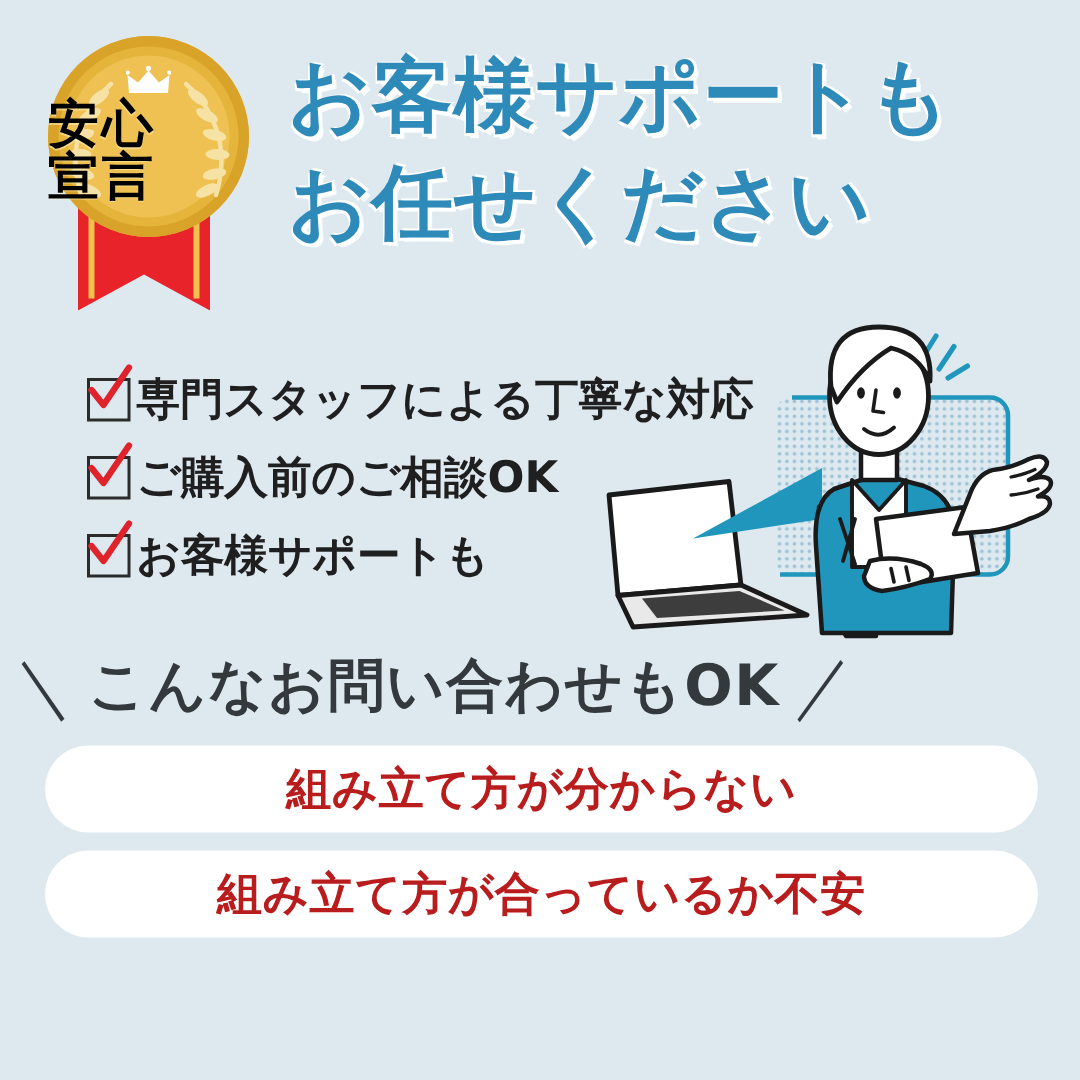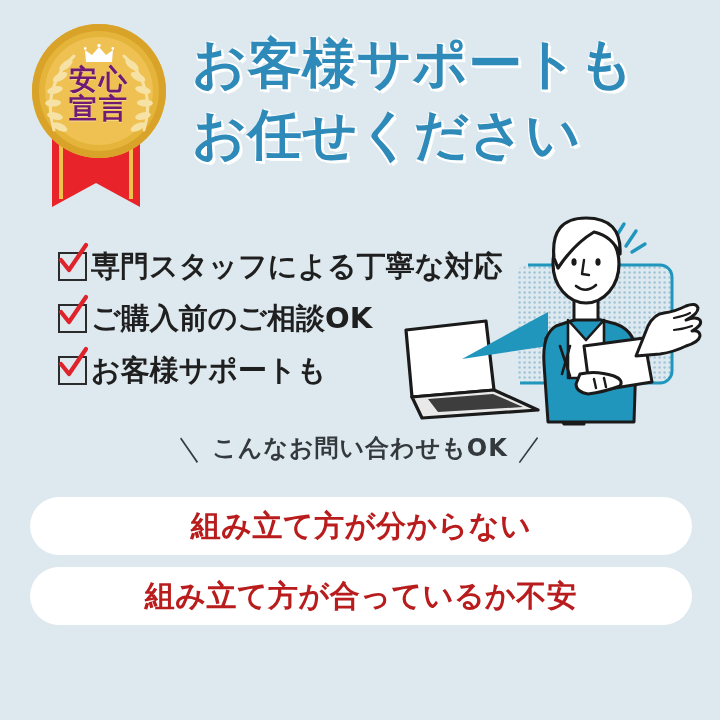--- a/index.html
+++ b/index.html
@@ -71,26 +71,25 @@
     height: 84px;
   }
   .wreath-left { left: 12px; }
   .wreath-right { right: 12px; }
 
   .badge-text {
     position: absolute;
     left: 0;
     right: 0;
     top: 42px;
-    text-align: center;
-    color: #701a75;
+    color: #000000;
     font-weight: bold;
     line-height: 1.02;
     letter-spacing: 2px;
-    font-size: 28px;
+    font-size: 34px;
     font-family: "DejaVu Sans", "Liberation Sans", sans-serif;
     text-shadow: 0 1px 0 rgba(255,245,200,.5);
   }
   .badge-text span { display: block; }
 
   
   #headline {
     position: absolute;
     left: 192px;
     top: 28px;
@@ -159,23 +158,23 @@
     height: 232px;
   }
   #illustration svg { display: block; }
 
   
   #subcaption {
     position: absolute;
     left: 0;
     right: 0;
     top: 432px;
-    text-align: center;
+    text-align: left;
     color: #33393d;
-    font-size: 24px;
+    font-size: 38px;
     font-weight: bold;
     letter-spacing: 1px;
     white-space: nowrap;
     font-family: "DejaVu Sans", "Liberation Sans", sans-serif;
   }
   #subcaption .slash {
     display: inline-block;
     font-weight: normal;
     margin: 0 10px;
     transform: scaleY(1.25);

